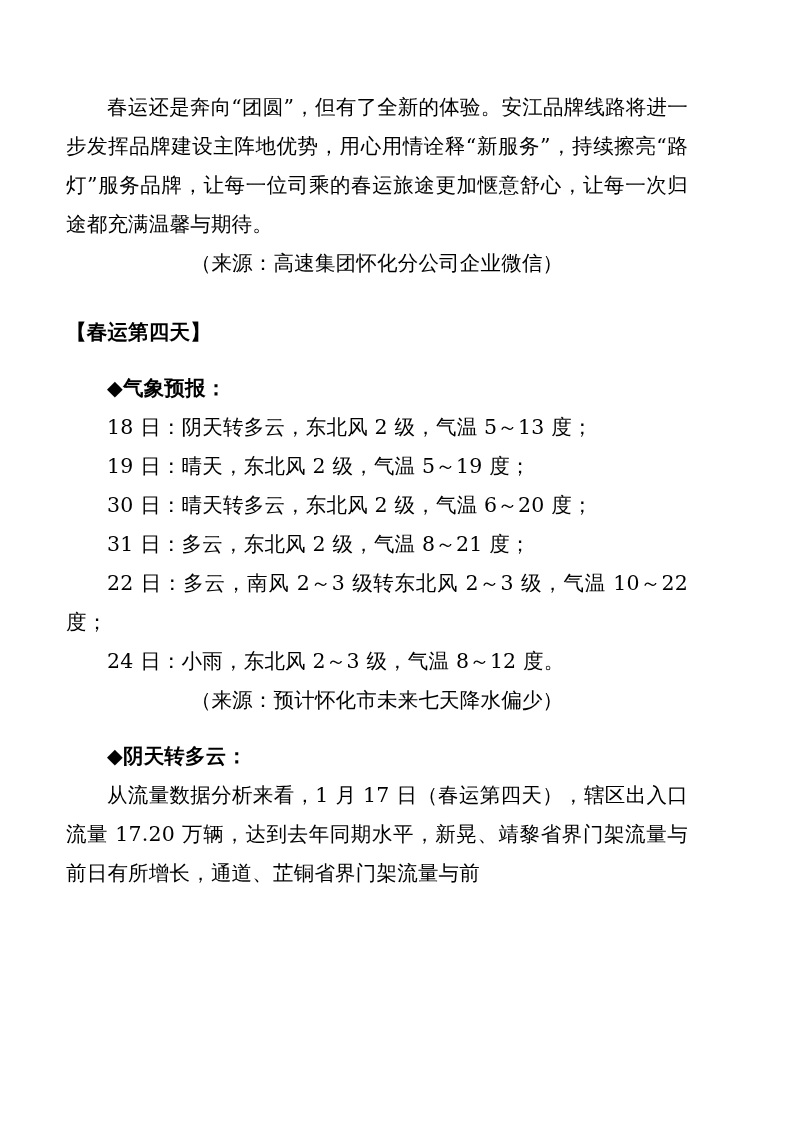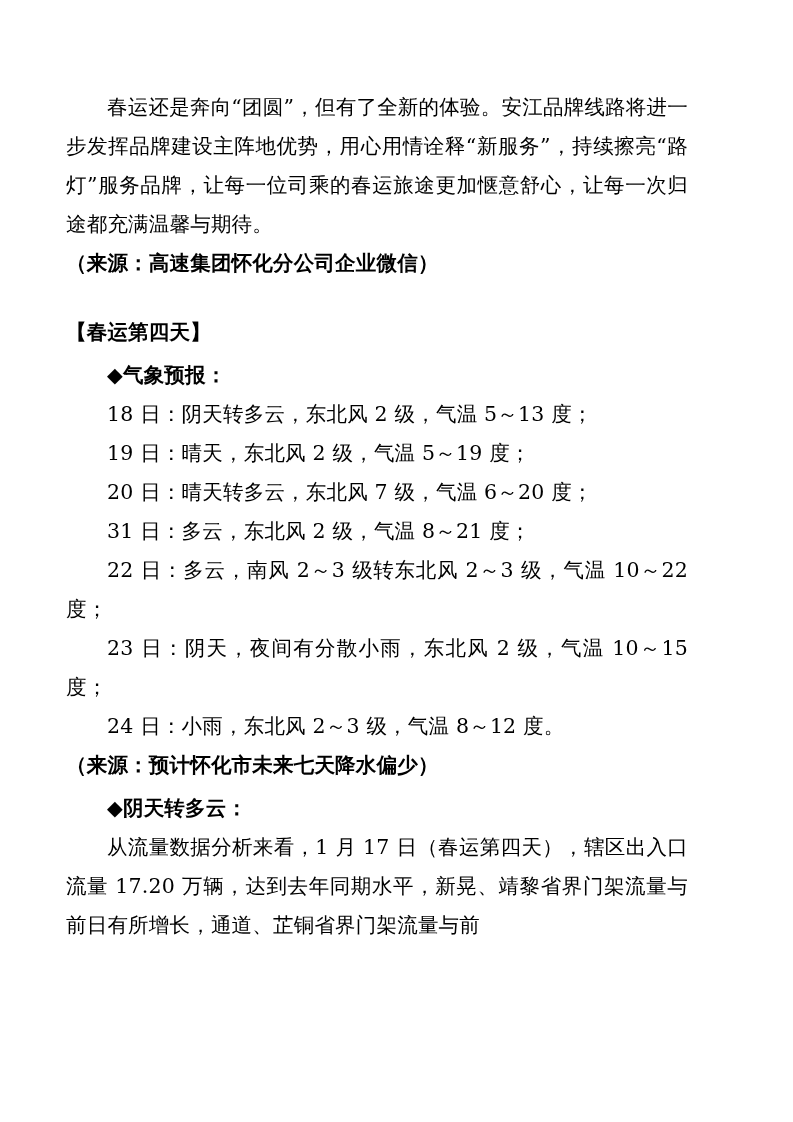--- a/index.html
+++ b/index.html
@@ -29,33 +29,32 @@
     text-justify: inter-ideograph;
   }
   p {
     margin: 0;
     padding: 0;
   }
   .indent2 {
     text-indent: 2em;
   }
   .right {
-    text-align: left;
+    text-align: center;
     text-indent: 0;
-    font-weight: bold;
   }
   .heading-bracket {
     font-weight: bold;
     text-indent: 0;
     margin-top: 30px;
   }
   .sub-heading {
     font-weight: bold;
     text-indent: 2em;
-    margin-top: 4px;
+    margin-top: 17px;
   }
   .lead-bold {
     font-weight: normal;
   }
 </style>
 </head>
 <body>
 
 <div class="page">
   <div class="doc-body">
@@ -64,24 +63,23 @@
 
     <p class="right">（来源：高速集团怀化分公司企业微信）</p>
 
     <p class="heading-bracket">【春运第四天】</p>
 
     <p class="sub-heading">◆气象预报：</p>
 
 
     <p class="indent2">18 日：阴天转多云，东北风 2 级，气温 5～13 度；</p>
     <p class="indent2">19 日：晴天，东北风 2 级，气温 5～19 度；</p>
-    <p class="indent2">20 日：晴天转多云，东北风 7 级，气温 6～20 度；</p>
+    <p class="indent2">30 日：晴天转多云，东北风 2 级，气温 6～20 度；</p>
     <p class="indent2">31 日：多云，东北风 2 级，气温 8～21 度；</p>
     <p class="indent2">22 日：多云，南风 2～3 级转东北风 2～3 级，气温 10～22 度；</p>
-    <p class="indent2">23 日：阴天，夜间有分散小雨，东北风 2 级，气温 10～15 度；</p>
     <p class="indent2">24 日：小雨，东北风 2～3 级，气温 8～12 度。</p>
 
     <p class="right">（来源：预计怀化市未来七天降水偏少）</p>
 
     <p class="sub-heading">◆阴天转多云：</p>
 
     <p class="indent2"><span class="lead-bold">从流量数据分析来看，</span><span>1 月 17 日（春运第四天），辖区出入口流量 17.20 万辆，达到去年同期水平，新晃、靖黎省界门架流量与前日有所增长，通道、芷铜省界门架流量与前</span></p>
 
   </div>
 </div>

